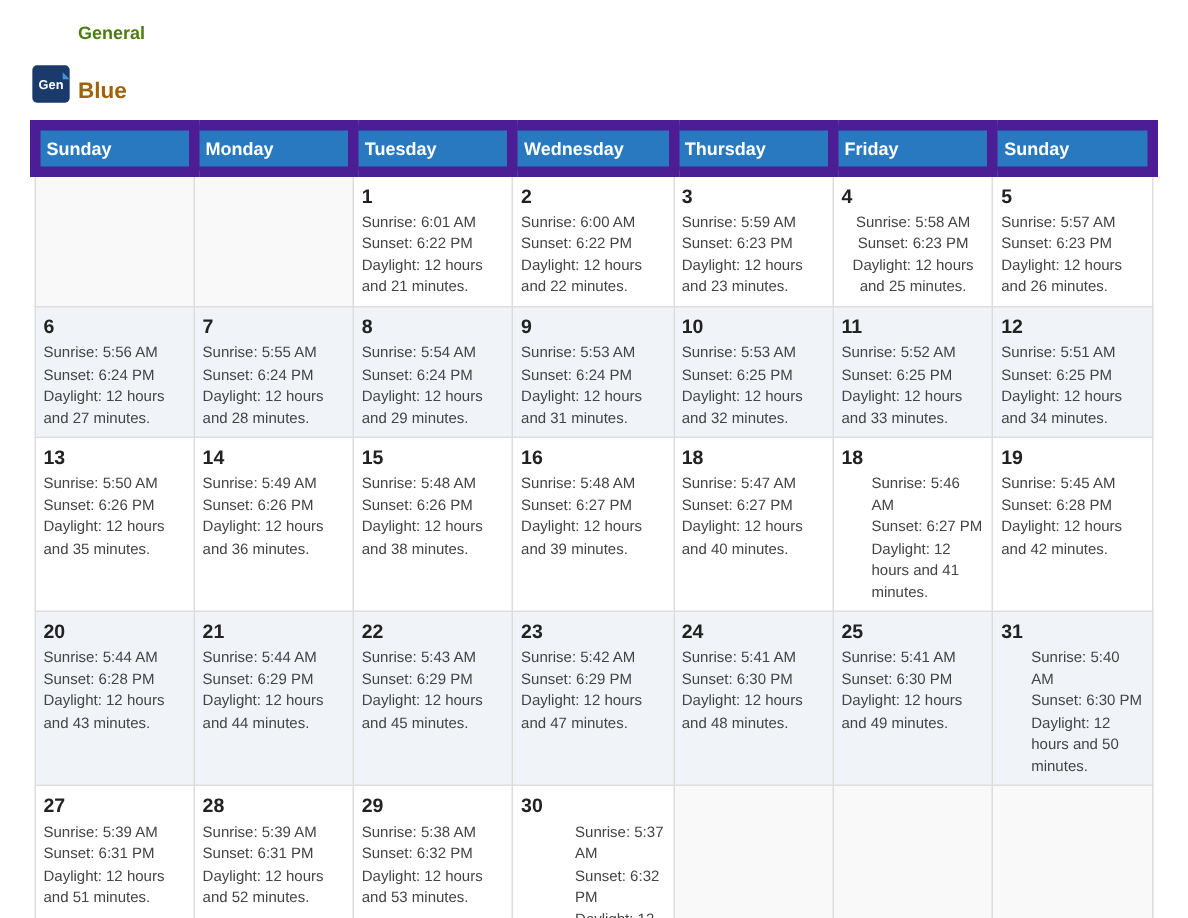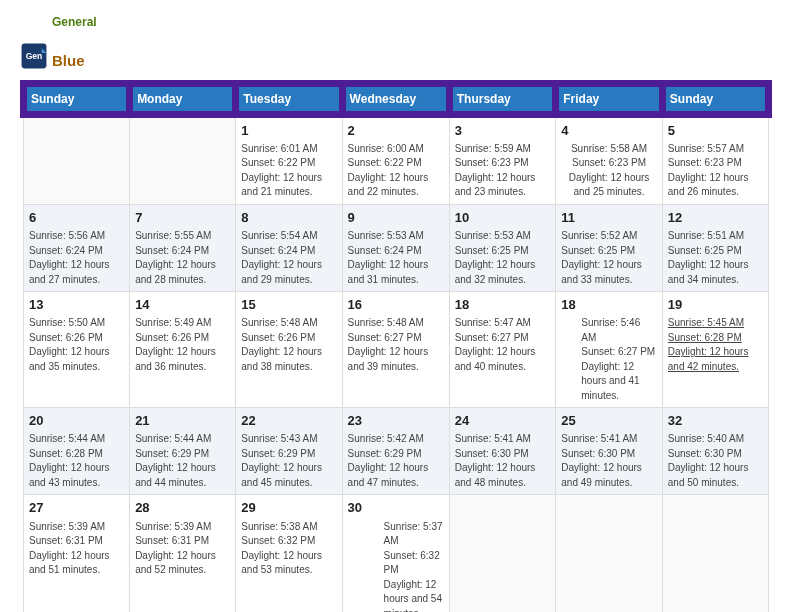--- a/index.html
+++ b/index.html
@@ -225,21 +225,21 @@
 Daylight: 12 hours and 40 minutes.</div>
         </td>
         <td>
           <span class="day-number">18</span>
           <div class="day-info" style="white-space: pre-line; margin-left: 20px;">Sunrise: 5:46 AM
 Sunset: 6:27 PM
 Daylight: 12 hours and 41 minutes.</div>
         </td>
         <td>
           <span class="day-number">19</span>
-          <div class="day-info" style="white-space: pre-line; text-decoration: underline;">Sunrise: 5:45 AM
+          <div class="day-info" style="white-space: pre-line;">Sunrise: 5:45 AM
 Sunset: 6:28 PM
 Daylight: 12 hours and 42 minutes.</div>
         </td>
       </tr>
       <tr class="alt-row">
         <td>
           <span class="day-number">20</span>
           <div class="day-info" style="white-space: pre-line;">Sunrise: 5:44 AM
 Sunset: 6:28 PM
 Daylight: 12 hours and 43 minutes.</div>
@@ -268,22 +268,22 @@
 Sunset: 6:30 PM
 Daylight: 12 hours and 48 minutes.</div>
         </td>
         <td>
           <span class="day-number">25</span>
           <div class="day-info" style="white-space: pre-line;">Sunrise: 5:41 AM
 Sunset: 6:30 PM
 Daylight: 12 hours and 49 minutes.</div>
         </td>
         <td>
-          <span class="day-number">32</span>
-          <div class="day-info" style="white-space: pre-line;">Sunrise: 5:40 AM
+          <span class="day-number">31</span>
+          <div class="day-info" style="white-space: pre-line; margin-left: 20px;">Sunrise: 5:40 AM
 Sunset: 6:30 PM
 Daylight: 12 hours and 50 minutes.</div>
         </td>
       </tr>
       <tr>
         <td>
           <span class="day-number">27</span>
           <div class="day-info" style="white-space: pre-line;">Sunrise: 5:39 AM
 Sunset: 6:31 PM
 Daylight: 12 hours and 51 minutes.</div>

